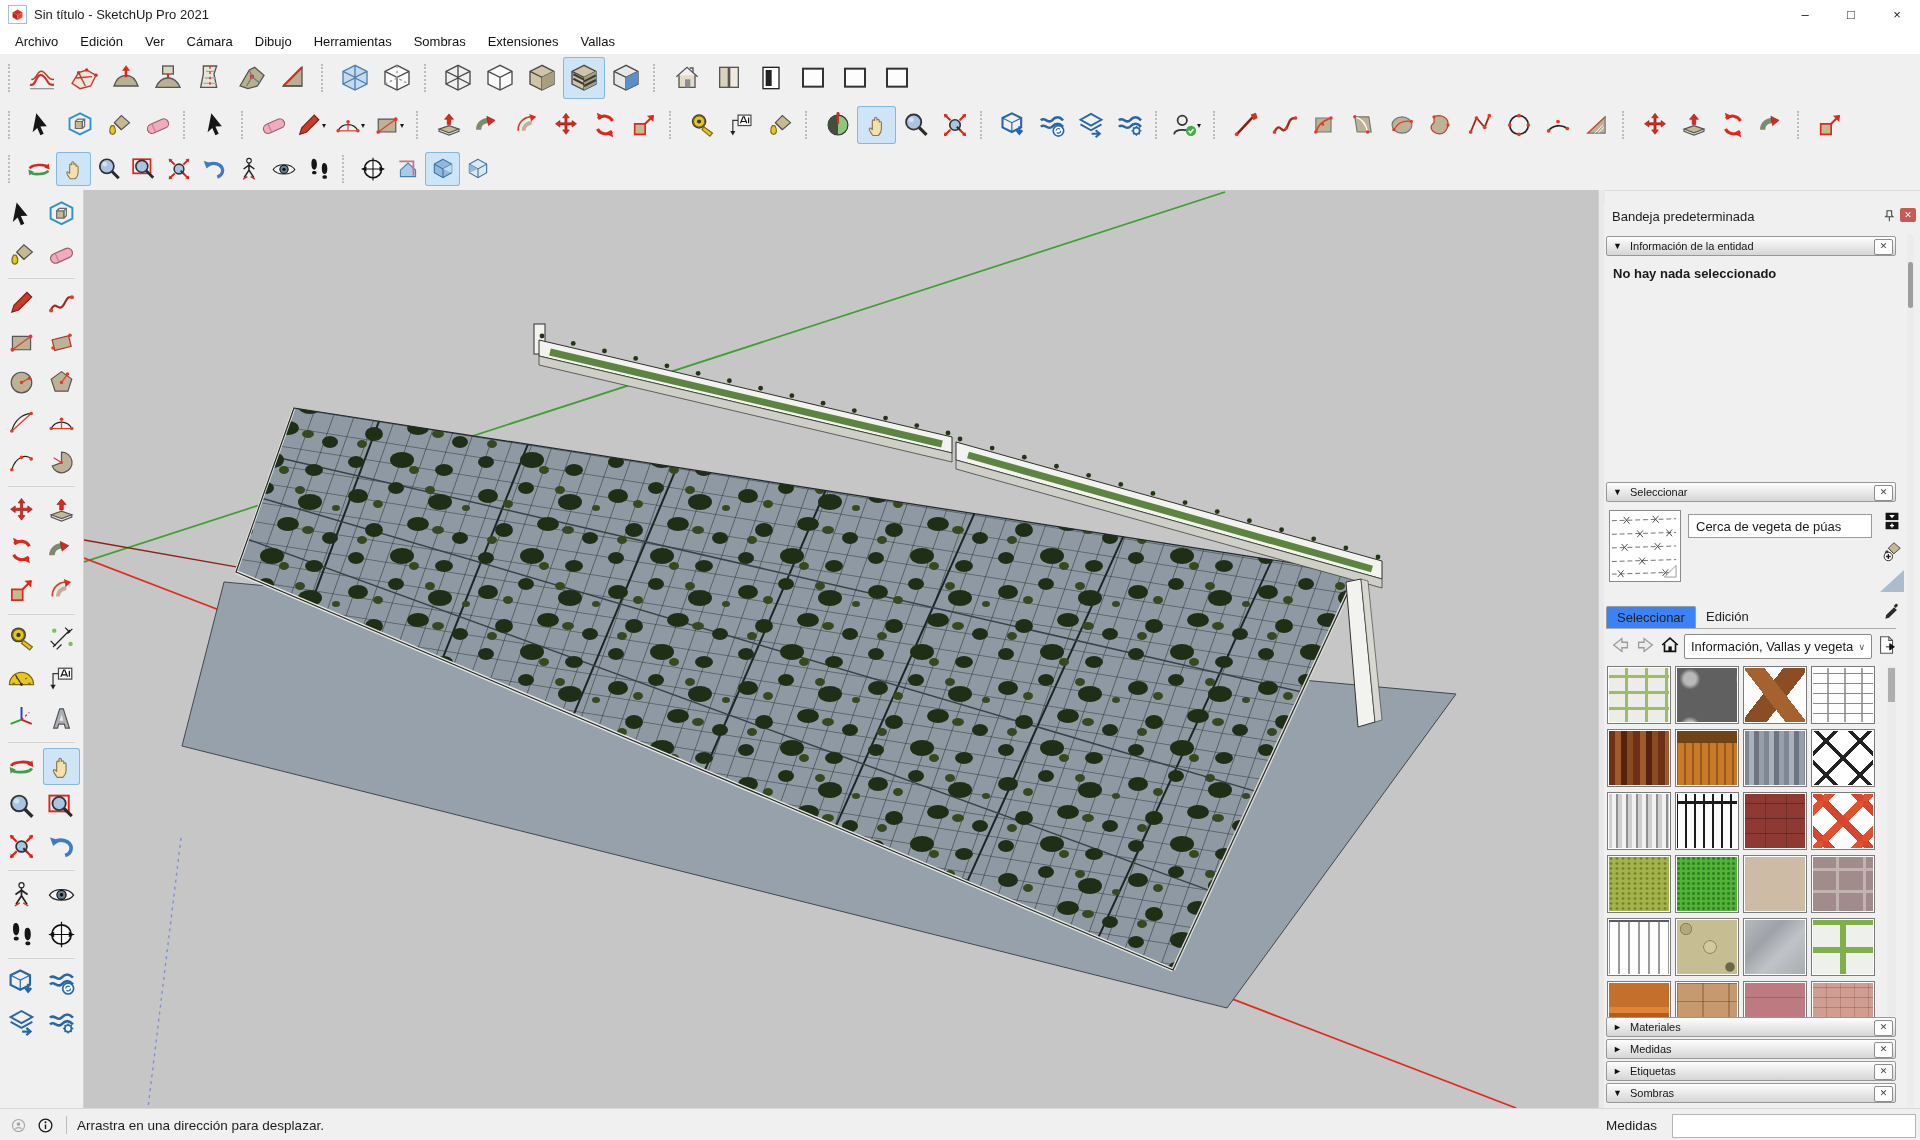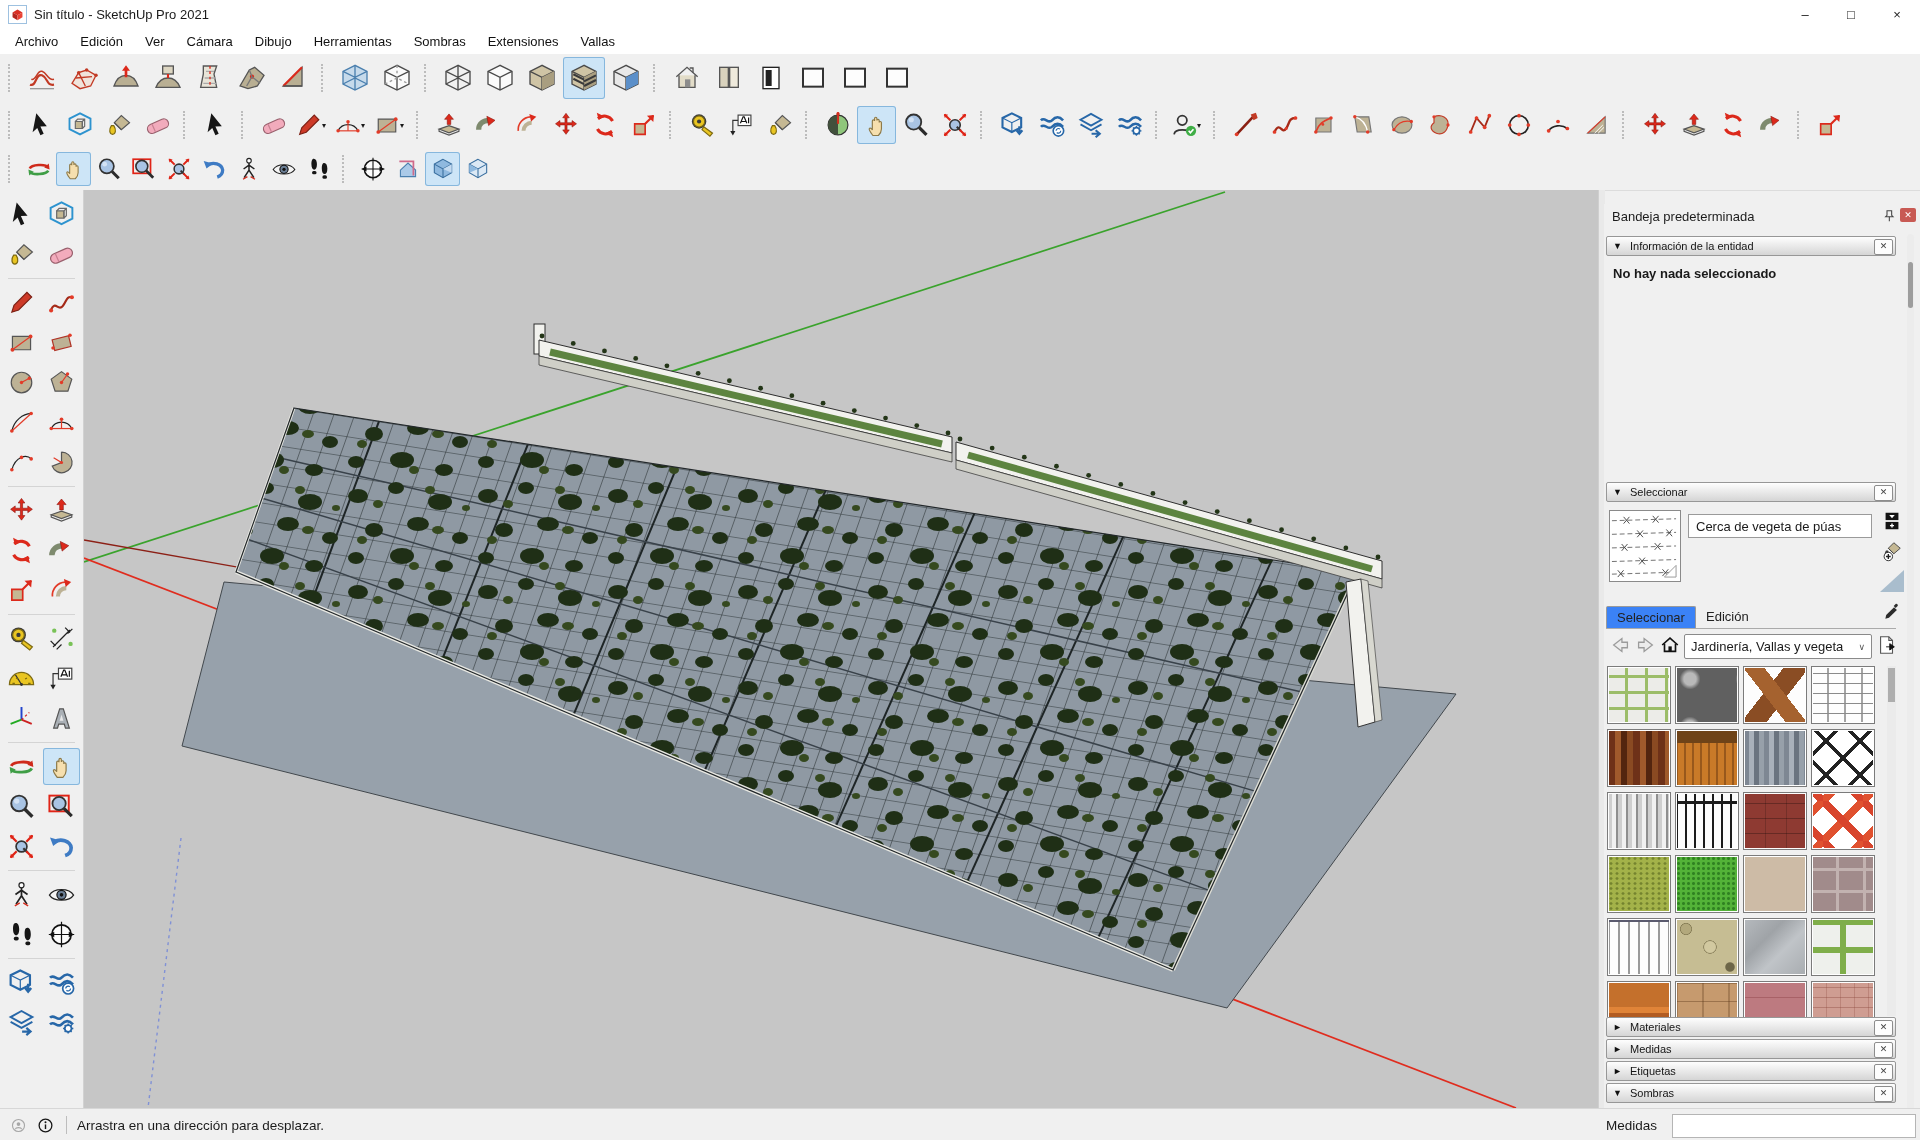--- a/index.html
+++ b/index.html
@@ -1407,21 +1407,21 @@
   </svg>
   <svg class="navbtn" style="left:30px" viewBox="0 0 24 24">
     <path d="M11 5v4H5v6h6v4l9-7z" fill="#ececec" stroke="#9b9b9b" stroke-width="1.4"></path>
   </svg>
   <svg class="navbtn" style="left:55px" viewBox="0 0 24 24">
     <path d="M3.5 12L12 4.5 20.5 12" fill="none" stroke="#111" stroke-width="1.8"></path>
     <path d="M6 10.5V19h12v-8.5" fill="none" stroke="#111" stroke-width="1.8"></path>
       <rect x="10.3" y="13.5" width="3.6" height="5.5" fill="#111"></rect>
   </svg>
   <div id="collection">
-    <span>Jardinería, Vallas y vegeta</span>
+    <span>Información, Vallas y vegeta</span>
       <span class="car">∨</span>
   </div>
   <svg class="navbtn" style="left:272px" viewBox="0 0 24 24">
     <path d="M5 3h9l4 4v14H5z" fill="#fff" stroke="#555" stroke-width="1.2"></path>
       <path d="M14 3v4h4" fill="none" stroke="#555" stroke-width="1.2"></path>
     <path d="M11 14h7M15 10.5l5 3.5-5 3.5z" fill="#111" stroke="#111"></path>
   </svg>
 
   <div id="matgrid">
       <div class="sw sw-pavers-white-moss"></div>

